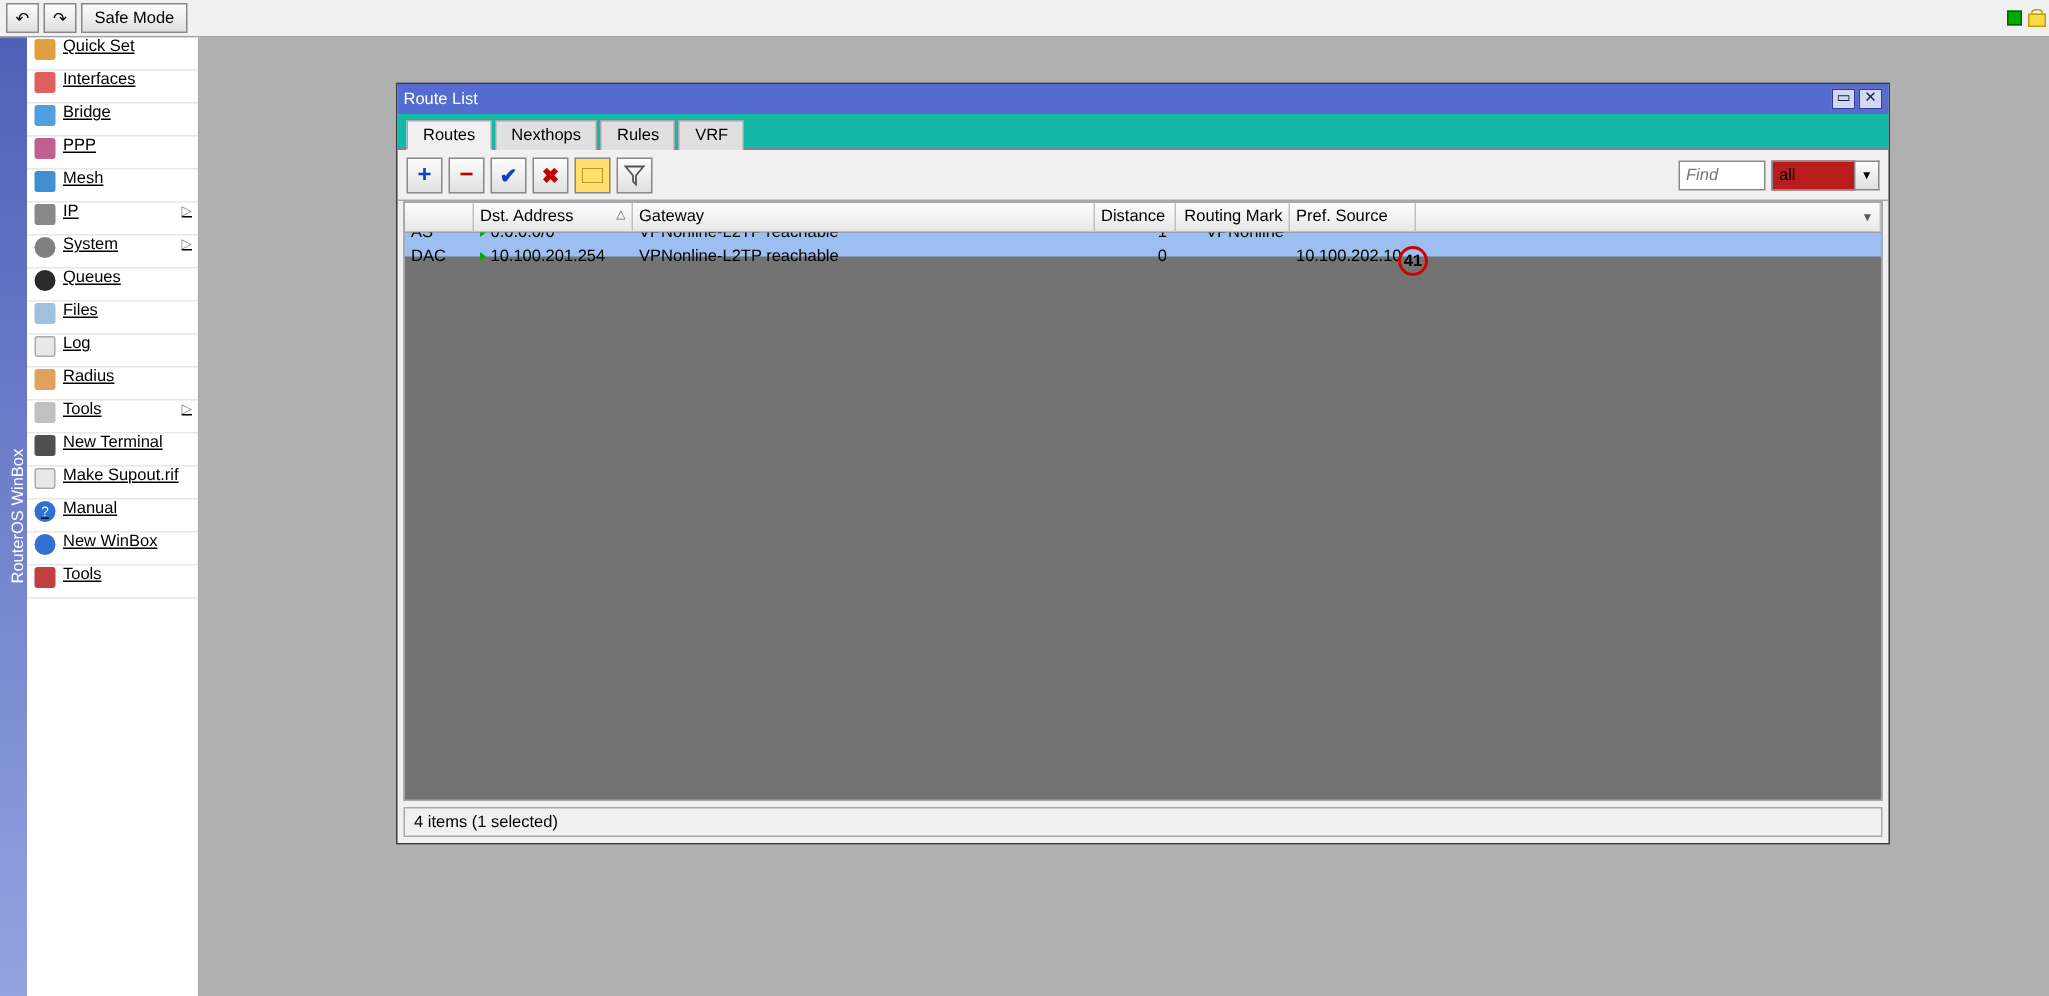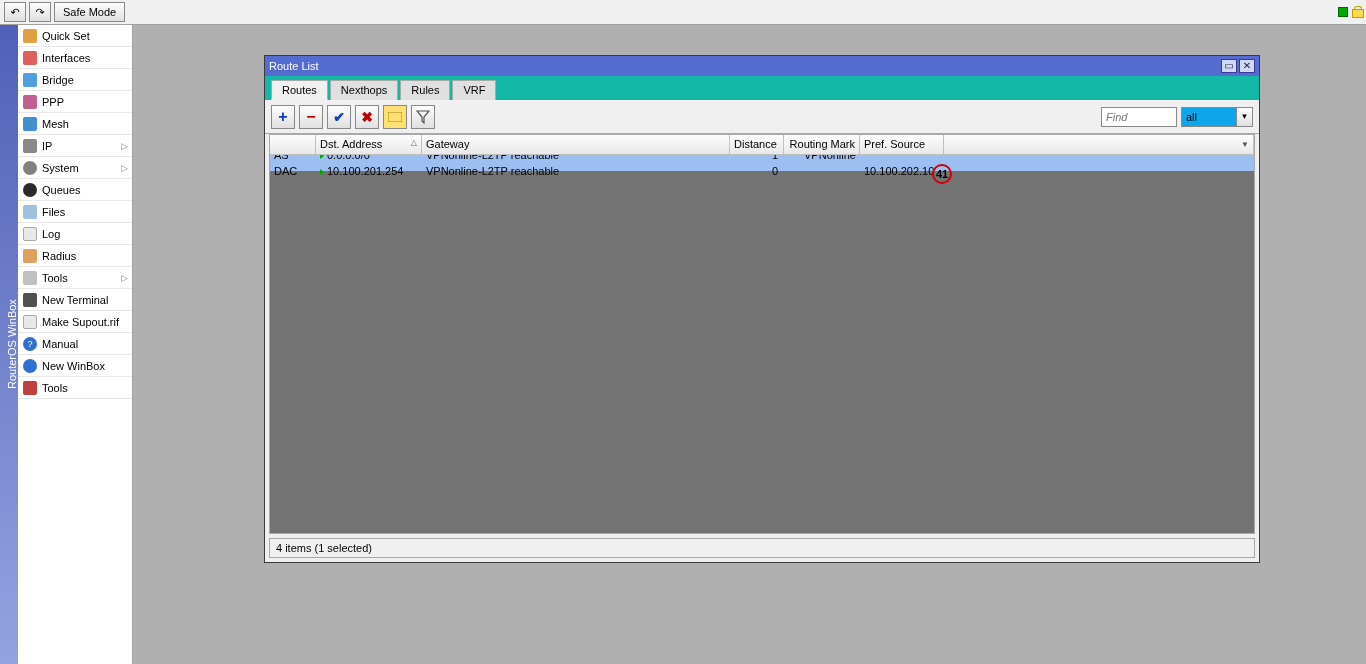--- a/index.html
+++ b/index.html
@@ -72,26 +72,26 @@
   padding: 6px 0;
 }
 .menu {
   flex: 1;
   background: #fff;
   border-right: 1px solid #a0a0a0;
 }
 .menu-item {
   height: 22px;
   display: flex;
-  align-items: center;
   border-bottom: 1px solid #e8e8e8;
   padding: 0 4px;
   cursor: pointer;
   gap: 4px;
   position: relative;
+  text-decoration: underline;
 }
 .menu-item .icon {
   width: 16px; height: 16px; display: flex; align-items: center; justify-content: center;
   font-size: 11px;
 }
 .menu-item .submenu-arrow {
   margin-left: auto; color: #888; font-size: 9px;
 }
 
 
@@ -170,29 +170,29 @@
   font-weight: bold; cursor: pointer;
 }
 .tbtn.add { color: #1040c0; font-size: 16px; }
 .tbtn.remove { color: #c00000; font-size: 16px; }
 .tbtn.enable { color: #1040c0; font-size: 14px; }
 .tbtn.disable { color: #c00000; font-size: 14px; }
 .tbtn.comment { background: #ffe070; }
 .tbtn.filter svg { width: 14px; height: 14px; }
 .spacer { flex: 1; }
 .find-input {
-  width: 76px; height: 20px; border: 1px solid #888;
+  width: 58px; height: 20px; border: 1px solid #888;
   font-style: italic; color: #888; padding: 0 4px; font-size: 11px;
 }
 .filter-select {
   display: flex; align-items: center;
 }
 .filter-select .sel-body {
   width: 56px; height: 20px; border: 1px solid #888;
-  background: #0ea5e9; padding: 0 4px; display: flex; align-items: center;
+  background: #b91c1c; padding: 0 4px; display: flex; align-items: center;
 }
 .filter-select .sel-btn {
   width: 16px; height: 20px; border: 1px solid #888; border-left: none;
   background: linear-gradient(#fdfdfd,#e0e0e0);
   display: flex; align-items: center; justify-content: center; font-size: 8px;
 }
 
 
 .table-wrap {
   flex: 1;

